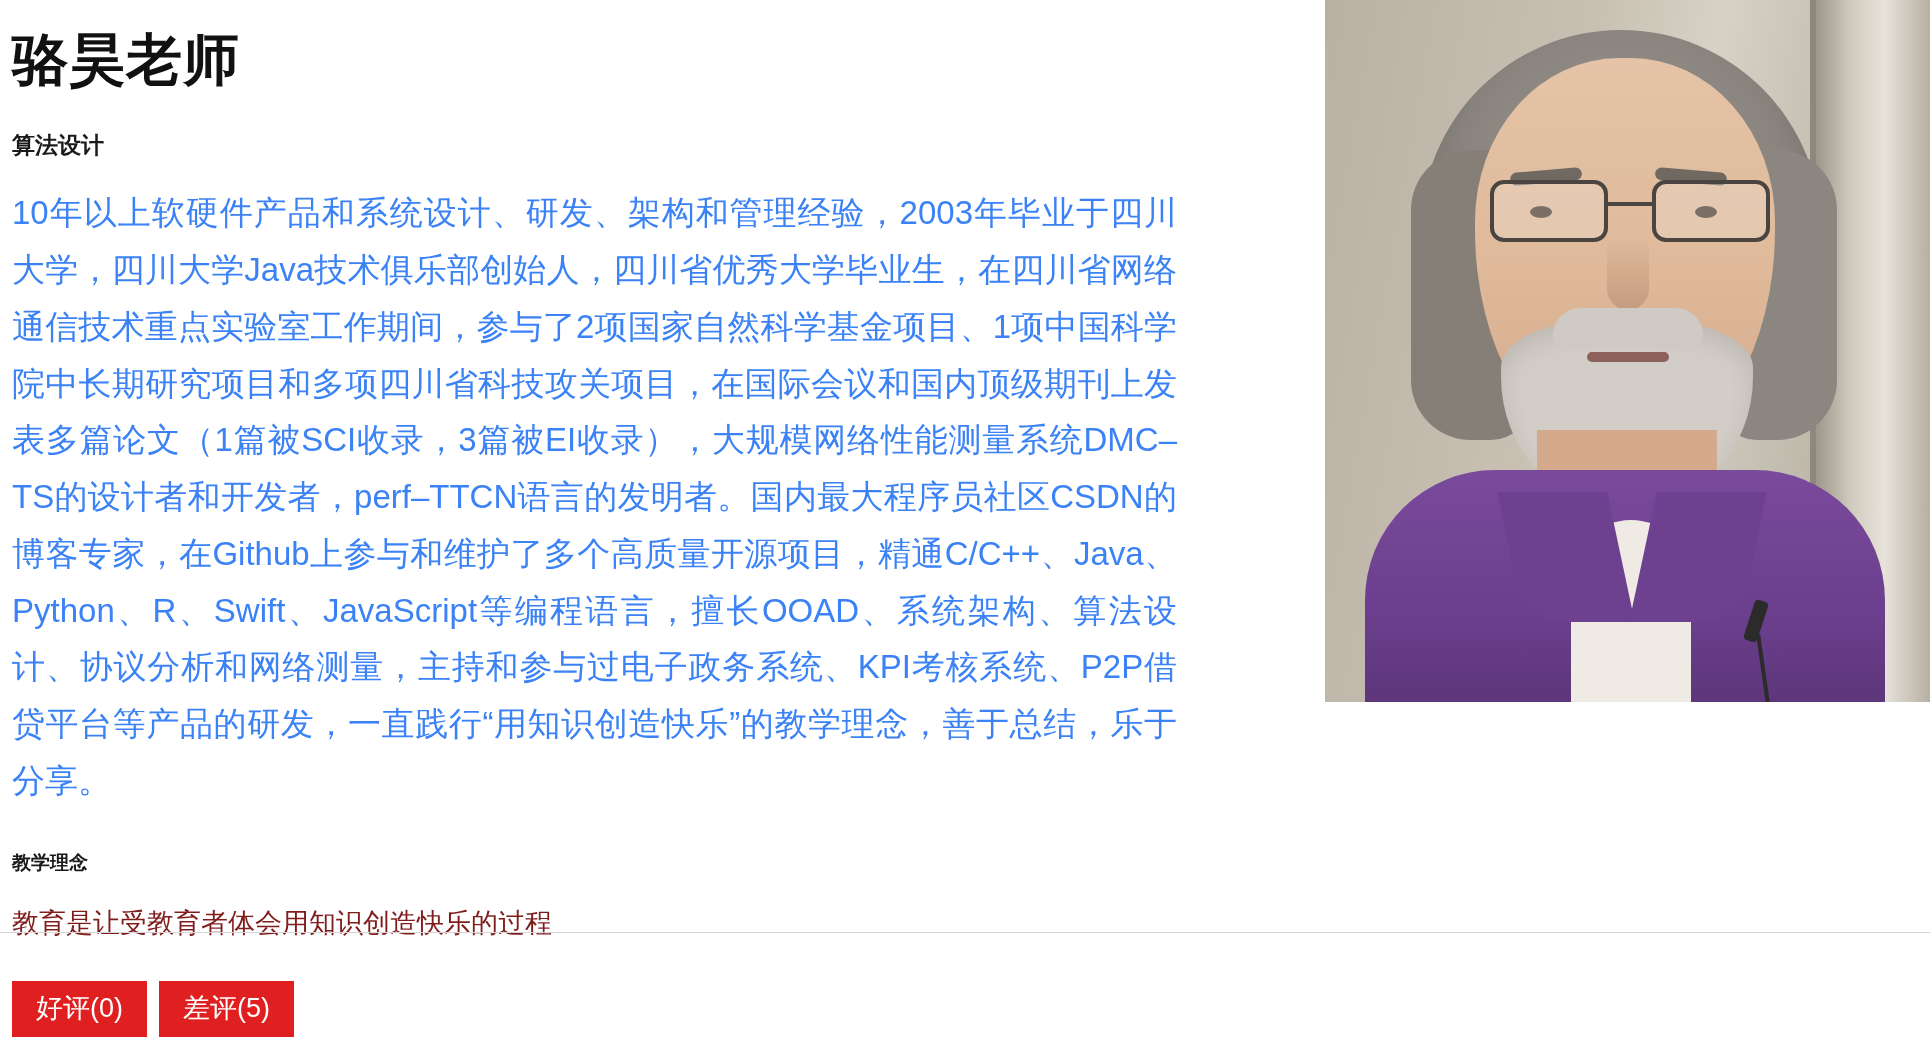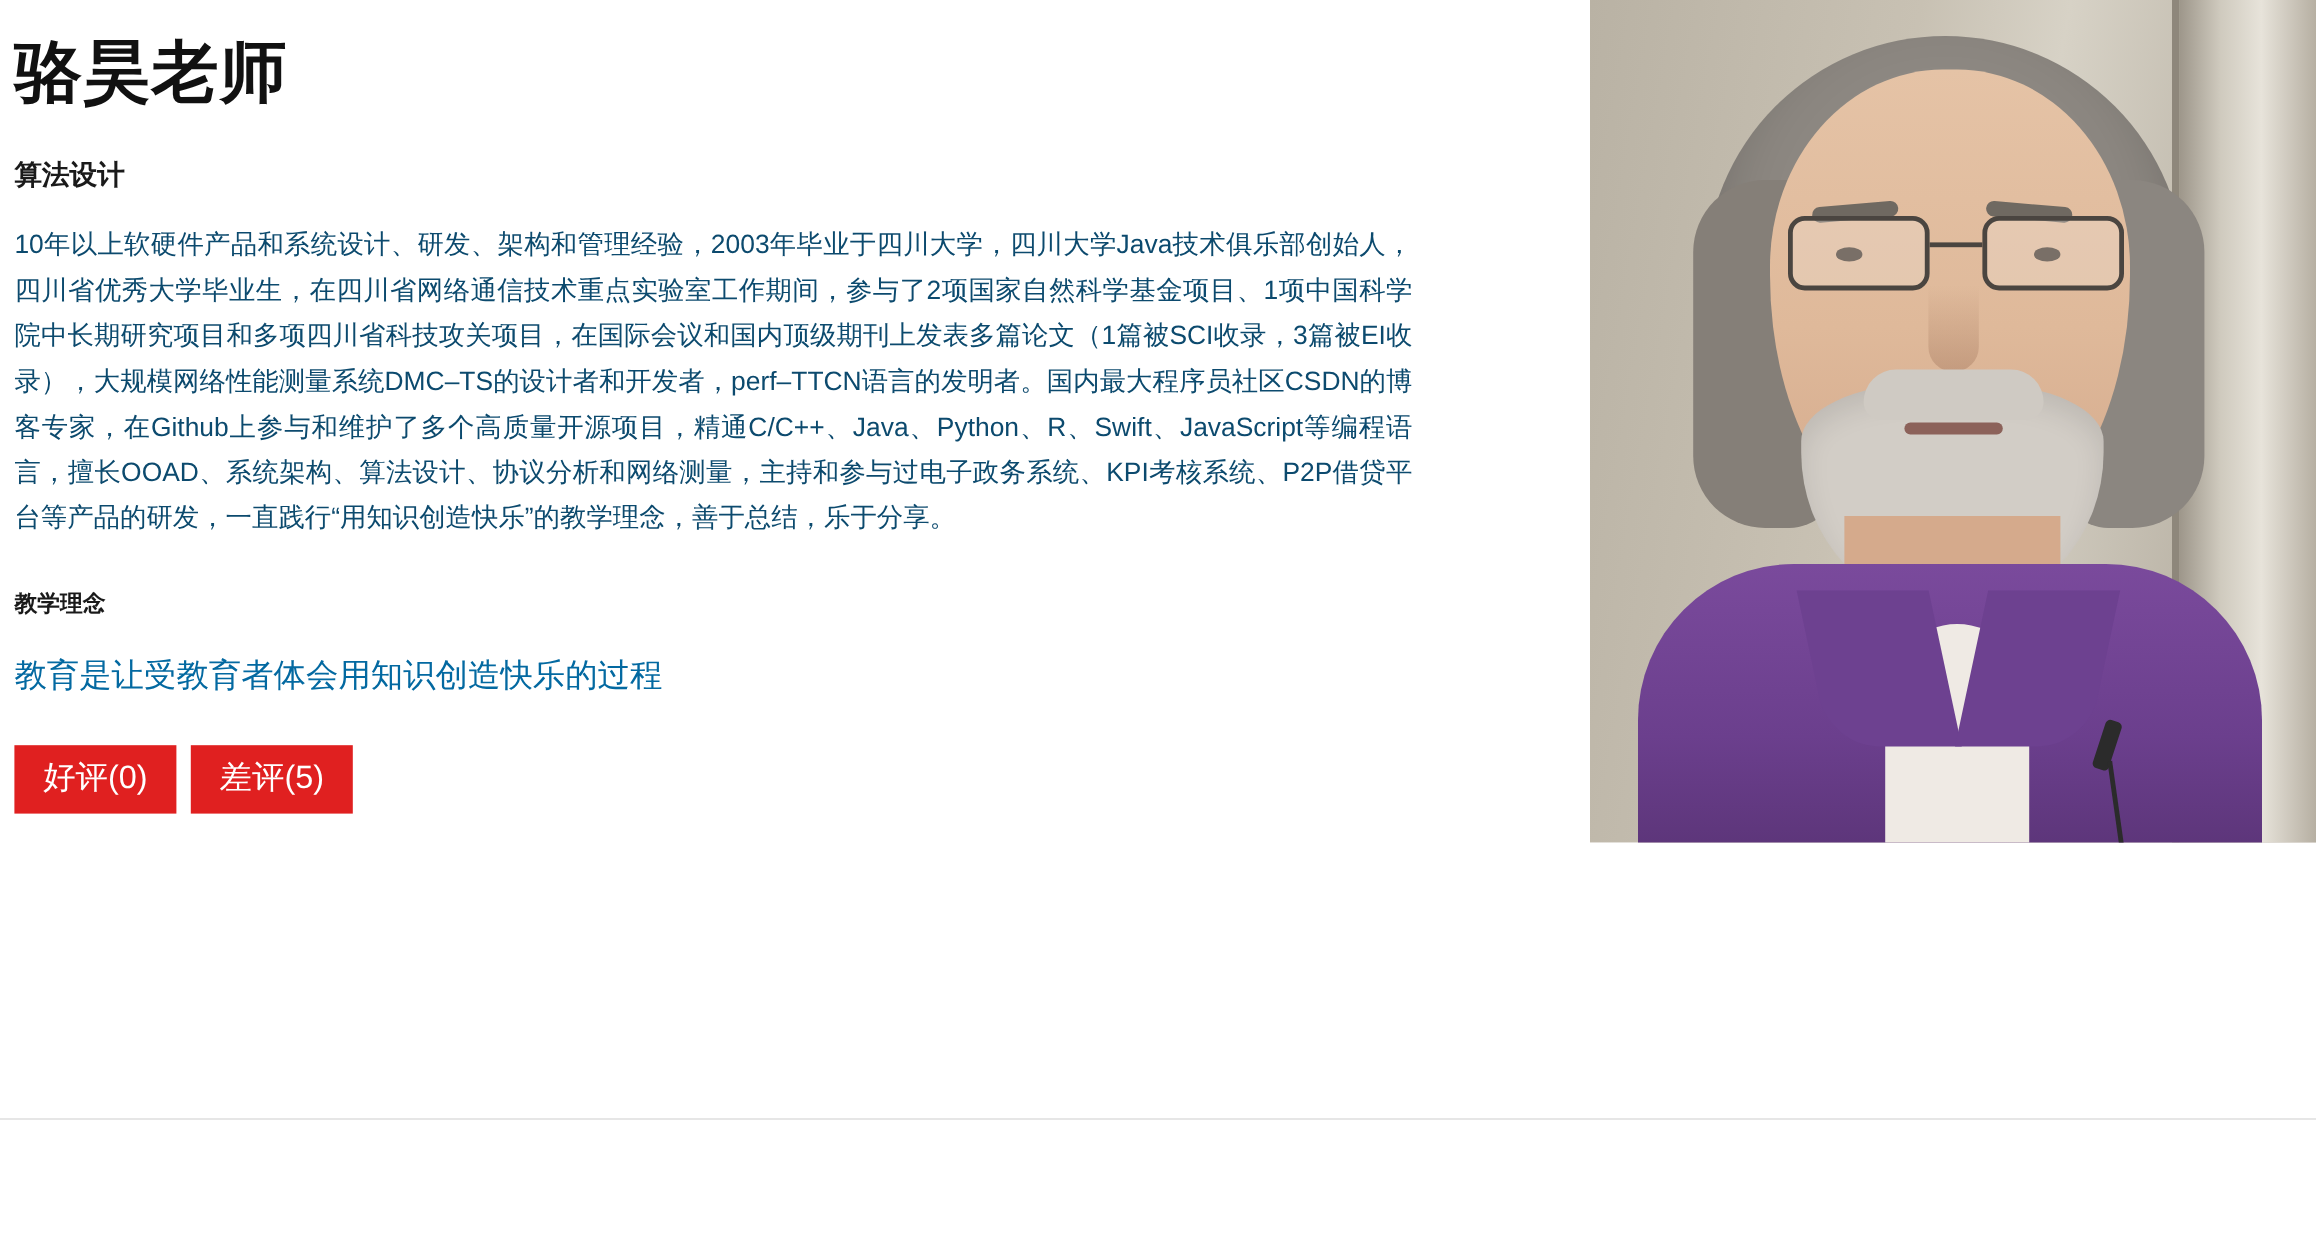--- a/index.html
+++ b/index.html
@@ -48,39 +48,39 @@
 
   .subhead {
     margin: 38px 0 0 0;
     font-size: 23px;
     font-weight: bold;
     color: #1a1a1a;
   }
 
   .bio {
     margin: 24px 0 0 0;
-    font-size: 22px;
+    font-size: 33px;
     line-height: 1.72;
-    color: #0c4a6e;
+    color: #3b82f6;
     width: 1165px;
     text-align: justify;
   }
 
   .philosophy-head {
     margin: 40px 0 0 0;
     font-size: 19px;
     font-weight: bold;
     color: #1a1a1a;
   }
 
   .philosophy-text {
     margin: 26px 0 0 0;
     font-size: 27px;
     line-height: 1.6;
-    color: #0369a1;
+    color: #7f1d1d;
   }
 
   .rating-row {
     margin: 36px 0 0 0;
     display: flex;
     gap: 12px;
     align-items: center;
   }
 
   .rating-btn {

